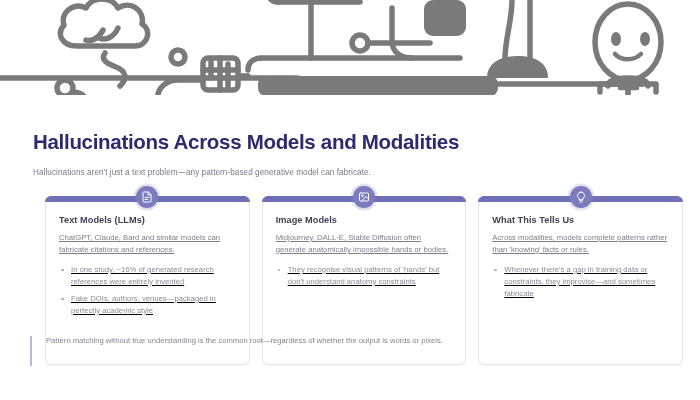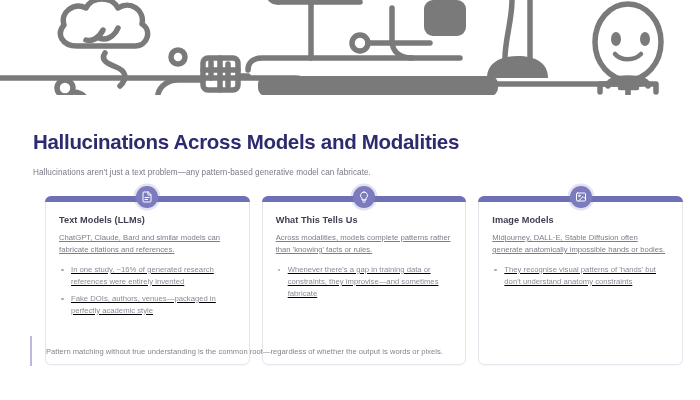--- a/index.html
+++ b/index.html
@@ -100,21 +100,21 @@
     background: #a9a9bb;
     border-radius: 1px;
   }
 
   
   .callout {
     position: absolute; left: 30px; top: 336px;
     width: 640px; height: 30px;
     border-left: 2.5px solid #b9b9e0;
     box-sizing: border-box;
-    display: flex; align-items: center;
+    display: flex; 
   }
   .callout span {
     padding-left: 14px;
     font-size: 7.6px;
     color: #84848f;
     letter-spacing: 0.02px;
   }
 </style>
 </head>
 <body>
@@ -210,47 +210,47 @@
       <ul>
         <li>In one study, ~16% of generated research references were entirely invented</li>
         <li>Fake DOIs, authors, venues—packaged in perfectly academic style</li>
       </ul>
     </div>
 
     <div class="card">
       <div class="card-accent"></div>
       <div class="card-badge">
         <svg width="12" height="12" viewBox="0 0 24 24" fill="none" stroke="#ffffff" stroke-width="2" stroke-linecap="round" stroke-linejoin="round">
+          <rect x="3" y="4" width="18" height="16" rx="2"></rect>
+          <circle cx="8.5" cy="9.5" r="1.6"></circle>
+          <path d="M21 16l-5-5L7 20"></path>
+        </svg>
+      </div>
+      <h3>Image Models</h3>
+      <p class="desc">Midjourney, DALL·E, Stable Diffusion often generate anatomically impossible hands or bodies.</p>
+      <ul>
+        <li>They recognise visual patterns of 'hands' but don't understand anatomy constraints</li>
+      </ul>
+    </div>
+
+    <div class="card">
+      <div class="card-accent"></div>
+      <div class="card-badge">
+        <svg width="12" height="12" viewBox="0 0 24 24" fill="none" stroke="#ffffff" stroke-width="2" stroke-linecap="round" stroke-linejoin="round">
           <path d="M9 18h6"></path>
             <path d="M10 22h4"></path>
           <path d="M12 2a7 7 0 0 0-4 12.7V18h8v-3.3A7 7 0 0 0 12 2z"></path>
         </svg>
       </div>
       <h3>What This Tells Us</h3>
       <p class="desc">Across modalities, models complete patterns rather than 'knowing' facts or rules.</p>
       <ul>
         <li>Whenever there's a gap in training data or constraints, they improvise—and sometimes fabricate</li>
       </ul>
     </div>
 
-    <div class="card">
-      <div class="card-accent"></div>
-      <div class="card-badge">
-        <svg width="12" height="12" viewBox="0 0 24 24" fill="none" stroke="#ffffff" stroke-width="2" stroke-linecap="round" stroke-linejoin="round">
-          <rect x="3" y="4" width="18" height="16" rx="2"></rect>
-          <circle cx="8.5" cy="9.5" r="1.6"></circle>
-          <path d="M21 16l-5-5L7 20"></path>
-        </svg>
-      </div>
-      <h3>Image Models</h3>
-      <p class="desc">Midjourney, DALL·E, Stable Diffusion often generate anatomically impossible hands or bodies.</p>
-      <ul>
-        <li>They recognise visual patterns of 'hands' but don't understand anatomy constraints</li>
-      </ul>
-    </div>
-
   </div>
 
   <div class="callout">
     <span>Pattern matching without true understanding is the common root—regardless of whether the output is words or pixels.</span>
   </div>
 
 </div>
 
 </body></html>

